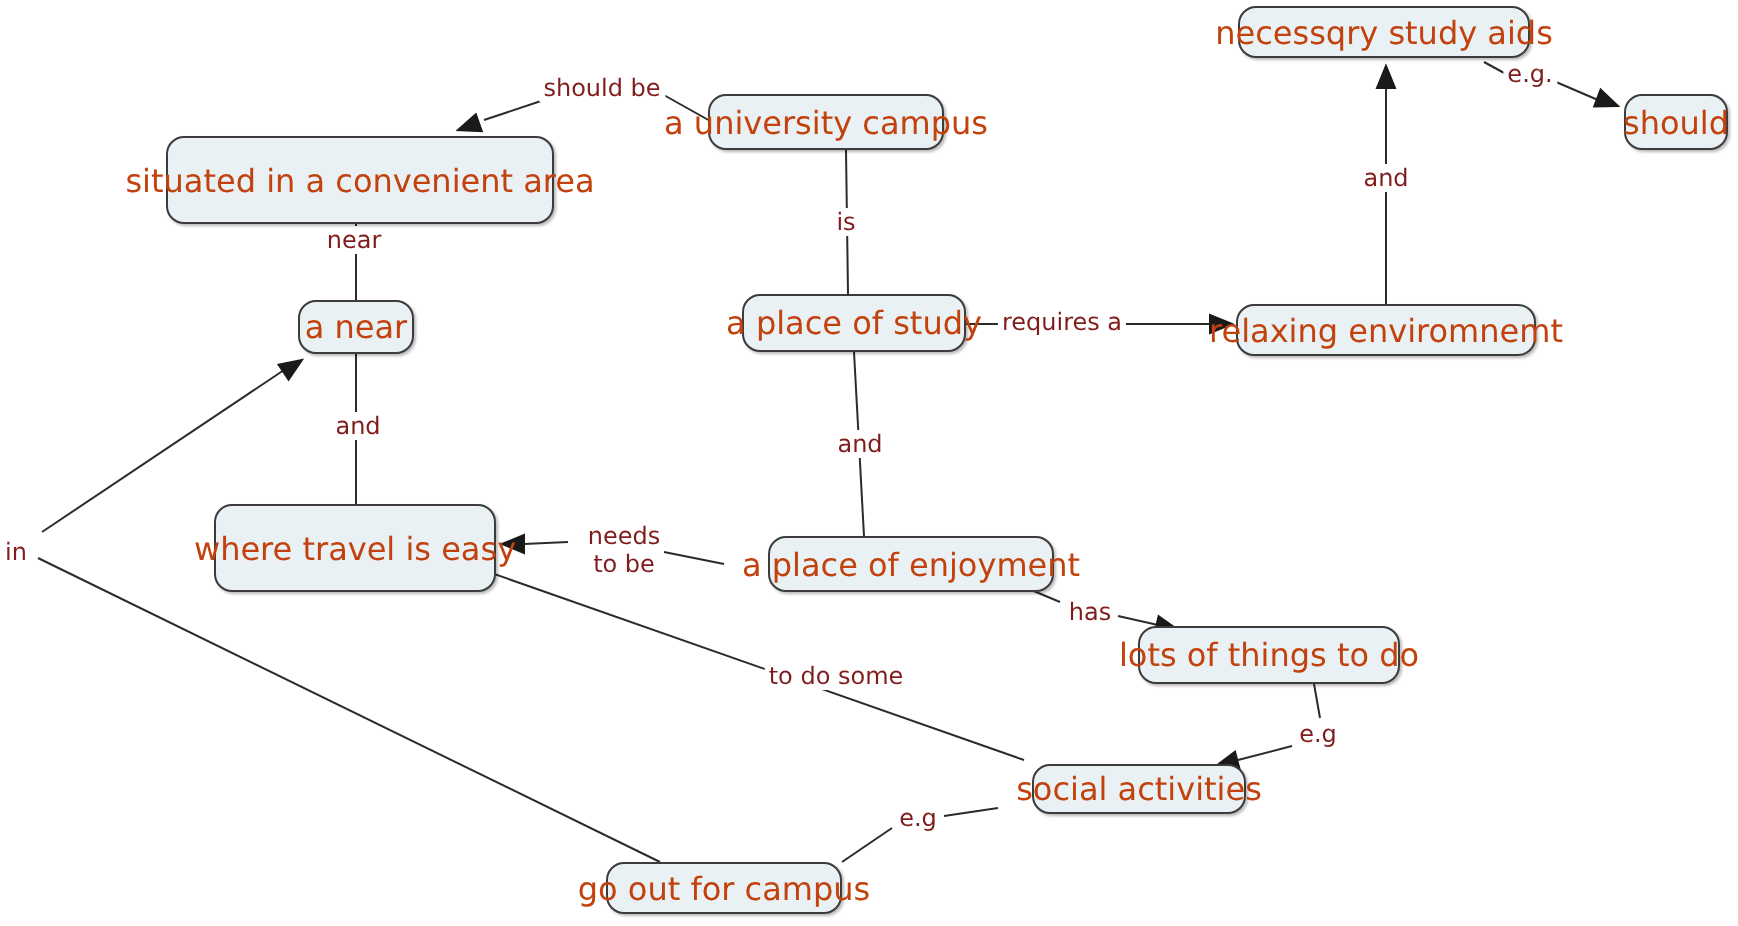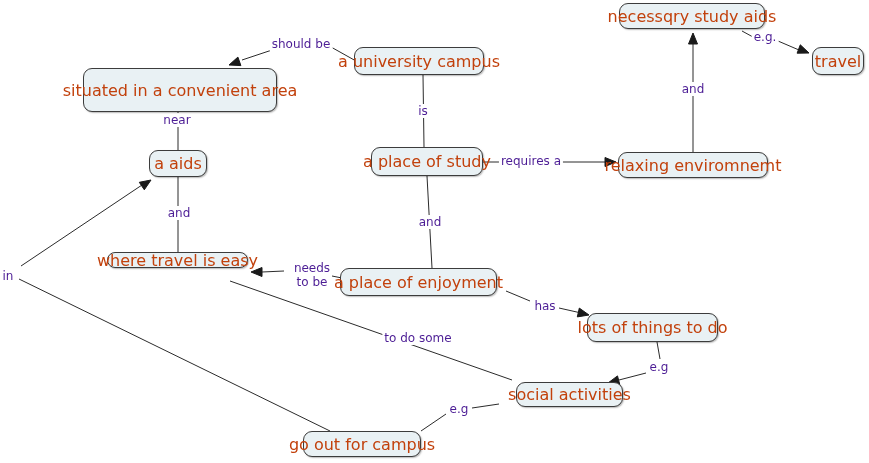--- a/index.html
+++ b/index.html
@@ -21,21 +21,21 @@
     stroke-width: 1;
   }
   svg.connectors polygon {
     fill: #1a1a1a;
     stroke: #1a1a1a;
   }
   .lbl {
     position: absolute;
     transform: translate(-50%, -50%);
     background: #ffffff;
-    color: #4c1d95;
+    color: #7f1d1d;
     font-size: 12px;
     line-height: 14px;
     white-space: nowrap;
     padding: 0 2px;
     text-align: center;
     z-index: 2;
   }
   .node {
     position: absolute;
     display: flex;
@@ -114,26 +114,26 @@
   <div class="lbl" style="left:312px; top:275px">
     <div>needs</div>
     <div>to be</div>
   </div>
   <div class="lbl" style="left:8px;   top:276px">in</div>
   <div class="lbl" style="left:418px; top:338px">to do some</div>
   <div class="lbl" style="left:545px; top:306px">has</div>
   <div class="lbl" style="left:659px; top:367px">e.g</div>
   <div class="lbl" style="left:459px; top:409px">e.g</div>
 
-  <div class="node" style="left:354px; top:47px;  width:130px; height:28px">a university campus</div>
+  <div class="node" style="left:354px; top:47px;  width:118px; height:28px">a university campus</div>
   <div class="node" style="left:83px;  top:68px;  width:194px; height:44px">situated in a convenient area</div>
-  <div class="node" style="left:149px; top:150px; width:58px;  height:27px">a aids</div>
+  <div class="node" style="left:149px; top:150px; width:58px;  height:27px">a near</div>
   <div class="node" style="left:371px; top:147px; width:112px; height:29px">a place of study</div>
   <div class="node" style="left:618px; top:152px; width:150px; height:26px">relaxing enviromnemt</div>
   <div class="node" style="left:619px; top:3px;   width:146px; height:26px">necessqry study aids</div>
-  <div class="node" style="left:812px; top:47px;  width:52px;  height:28px">travel</div>
-  <div class="node" style="left:107px; top:252px; width:141px; height:16px">where travel is easy</div>
-  <div class="node" style="left:340px; top:268px; width:157px; height:28px">a place of enjoyment</div>
-  <div class="node" style="left:587px; top:313px; width:131px; height:29px">lots of things to do</div>
+  <div class="node" style="left:812px; top:47px;  width:52px;  height:28px">should</div>
+  <div class="node" style="left:107px; top:252px; width:141px; height:44px">where travel is easy</div>
+  <div class="node" style="left:384px; top:268px; width:143px; height:28px">a place of enjoyment</div>
+  <div class="node" style="left:569px; top:313px; width:131px; height:29px">lots of things to do</div>
   <div class="node" style="left:516px; top:382px; width:107px; height:25px">social activities</div>
   <div class="node" style="left:303px; top:431px; width:118px; height:26px">go out for campus</div>
 
 </div>
 
 </body></html>

